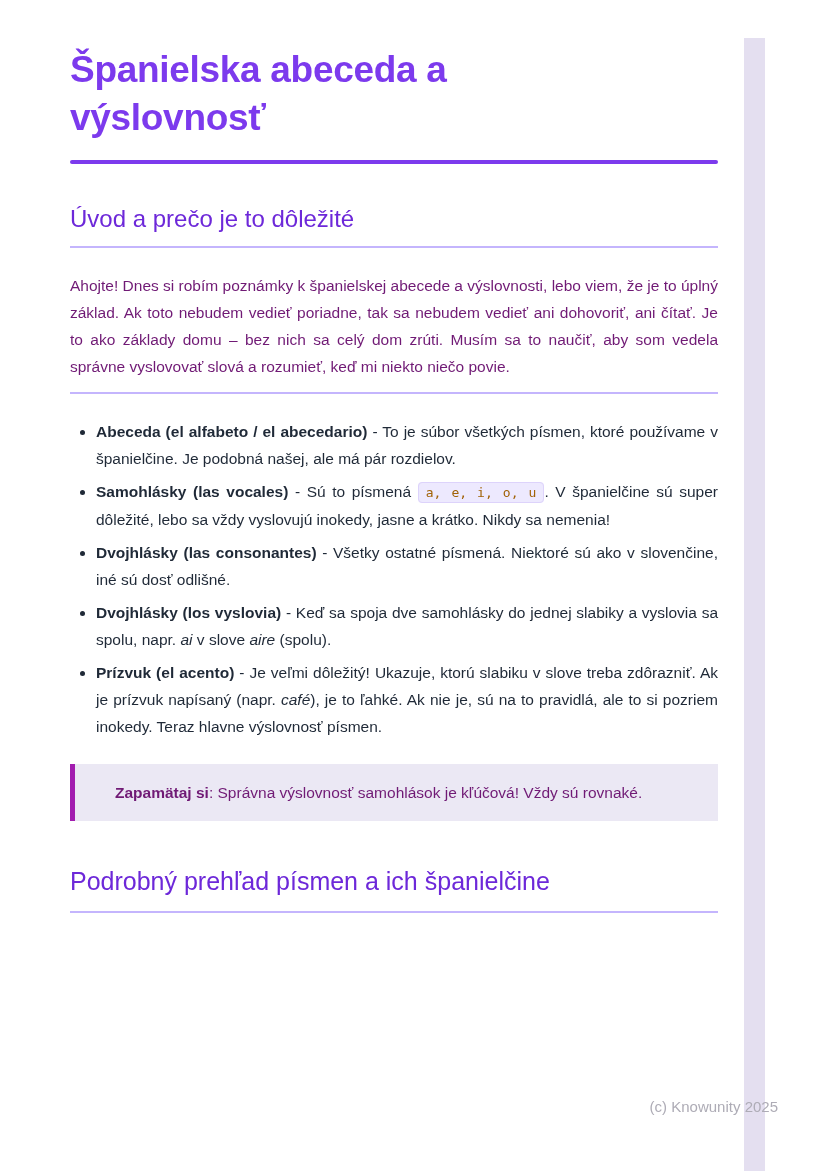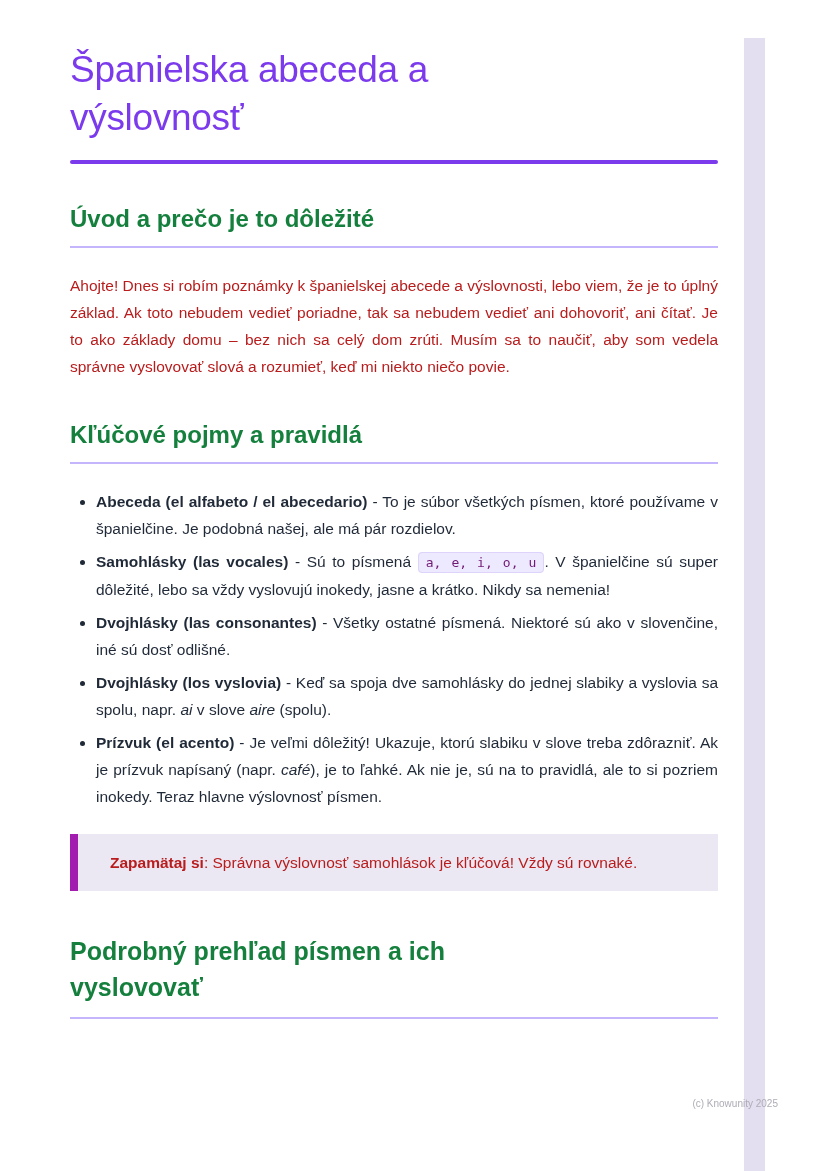--- a/index.html
+++ b/index.html
@@ -22,51 +22,51 @@
     background: #e4dff0;
   }
   .content {
     position: relative;
     padding: 46px 110px 0 70px;
   }
   .title {
     color: #7c3aed;
     font-size: 37px;
     line-height: 48px;
-    font-weight: 400;
+    font-weight: 700;
     max-width: 520px;
     letter-spacing: -0.3px;
   }
   .title-rule {
     margin-top: 18px;
     height: 4px;
     background: #7c3aed;
     border-radius: 2px;
   }
   .h2 {
-    color: #15803d;
+    color: #6d28d9;
     font-size: 24px;
     line-height: 30px;
-    font-weight: 700;
+    font-weight: 400;
     margin-top: 40px;
   }
   .h2-narrow {
     font-size: 25px;
     line-height: 36px;
     max-width: 480px;
     margin-top: 42px;
   }
   .h2-underline {
     height: 2px;
     background: #c4b5fd;
     margin-top: 12px;
     margin-bottom: 24px;
   }
   .body-text {
-    color: #b91c1c;
+    color: #701a75;
     font-size: 15.5px;
     line-height: 27px;
     text-align: justify;
   }
   .lead { margin-bottom: 14px; }
   .bullets {
     list-style: disc;
     padding-left: 24px;
     margin-left: 2px;
   }
@@ -75,38 +75,38 @@
     font-size: 15.5px;
     line-height: 27px;
     text-align: justify;
     margin-bottom: 6px;
   }
   strong { font-weight: 700; }
   em { }
   .chip {
     font-family: "DejaVu Sans Mono", monospace;
     font-size: 13px;
-    color: #701a75;
+    color: #a16207;
     background: #ede9fe;
     border: 1px solid #ddd3fb;
     border-radius: 4px;
     padding: 2px 7px;
     white-space: nowrap;
   }
   .callout {
     margin-top: 24px;
     background: #ebe8f4;
-    border-left: 8px solid #a21caf;
-    padding: 15px 32px;
+    border-left: 5px solid #a21caf;
+    padding: 15px 40px;
   }
   .copyright {
     position: absolute;
     top: 1098px;
     right: 50px;
-    font-size: 10px;
+    font-size: 15px;
     color: #aeacb6;
     z-index: 2;
   }
 </style>
 </head>
 <body>
 
 <div class="page">
   <div class="side-strip"></div>
 
@@ -115,21 +115,20 @@
     <h1 class="title">Španielska abeceda a výslovnosť</h1>
     <div class="title-rule"></div>
 
     <section>
       <h2 class="h2">Úvod a prečo je to dôležité</h2>
       <div class="h2-underline"></div>
       <p class="body-text">Ahojte! Dnes si robím poznámky k španielskej abecede a výslovnosti, lebo viem, že je to úplný základ. Ak toto nebudem vedieť poriadne, tak sa nebudem vedieť ani dohovoriť, ani čítať. Je to ako základy domu – bez nich sa celý dom zrúti. Musím sa to naučiť, aby som vedela správne vyslovovať slová a rozumieť, keď mi niekto niečo povie.</p>
     </section>
 
     <section>
-      <h2 class="h2">Kľúčové pojmy a pravidlá</h2>
       <div class="h2-underline"></div>
 
       <ul class="bullets">
         <li>
           <strong>Abeceda (el alfabeto / el abecedario)</strong><span> - To je súbor všetkých písmen, ktoré používame v španielčine. Je podobná našej, ale má pár rozdielov.</span>
         </li>
         <li>
           <strong>Samohlásky (las vocales)</strong><span> - Sú to písmená </span><code class="chip">a, e, i, o, u</code><span>. V španielčine sú super dôležité, lebo sa vždy vyslovujú inokedy, jasne a krátko. Nikdy sa nemenia!</span>
         </li>
         <li>
@@ -144,20 +143,20 @@
       </ul>
 
       <div class="callout">
         <p class="body-text">
           <strong>Zapamätaj si</strong><span>: Správna výslovnosť samohlások je kľúčová! Vždy sú rovnaké.</span>
         </p>
       </div>
     </section>
 
     <section>
-      <h2 class="h2 h2-narrow">Podrobný prehľad písmen a ich vyslovovať</h2>
+      <h2 class="h2 h2-narrow">Podrobný prehľad písmen a ich španielčine</h2>
       <div class="h2-underline"></div>
     </section>
 
   </div>
 
   <div class="copyright">(c) Knowunity 2025</div>
 </div>
 
 </body></html>

